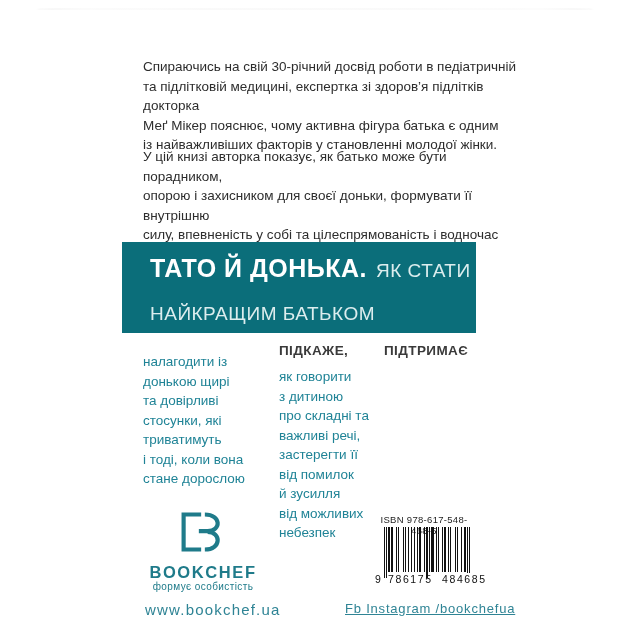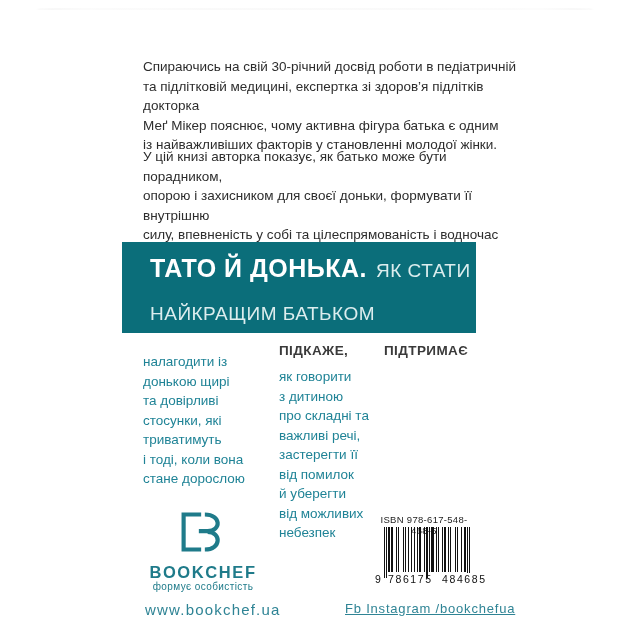--- a/index.html
+++ b/index.html
@@ -112,21 +112,21 @@
 стане дорослою</p>
   </div>
   <div class="col col2">
     <h3 class="col-header">ПІДКАЖЕ,</h3>
     <p class="col-body preline">як говорити
 з дитиною
 про складні та
 важливі речі,
 застерегти її
 від помилок
-й уберегти
+й зусилля
 від можливих
 небезпек</p>
   </div>
   <div class="col col3">
     <h3 class="col-header">ПІДТРИМАЄ</h3>
   </div>
 
   <div class="logo">
     <svg class="logo-mark" viewBox="0 0 52 44">
       <path d="M24,3 L5,3 L5,41 L24,41"></path>

